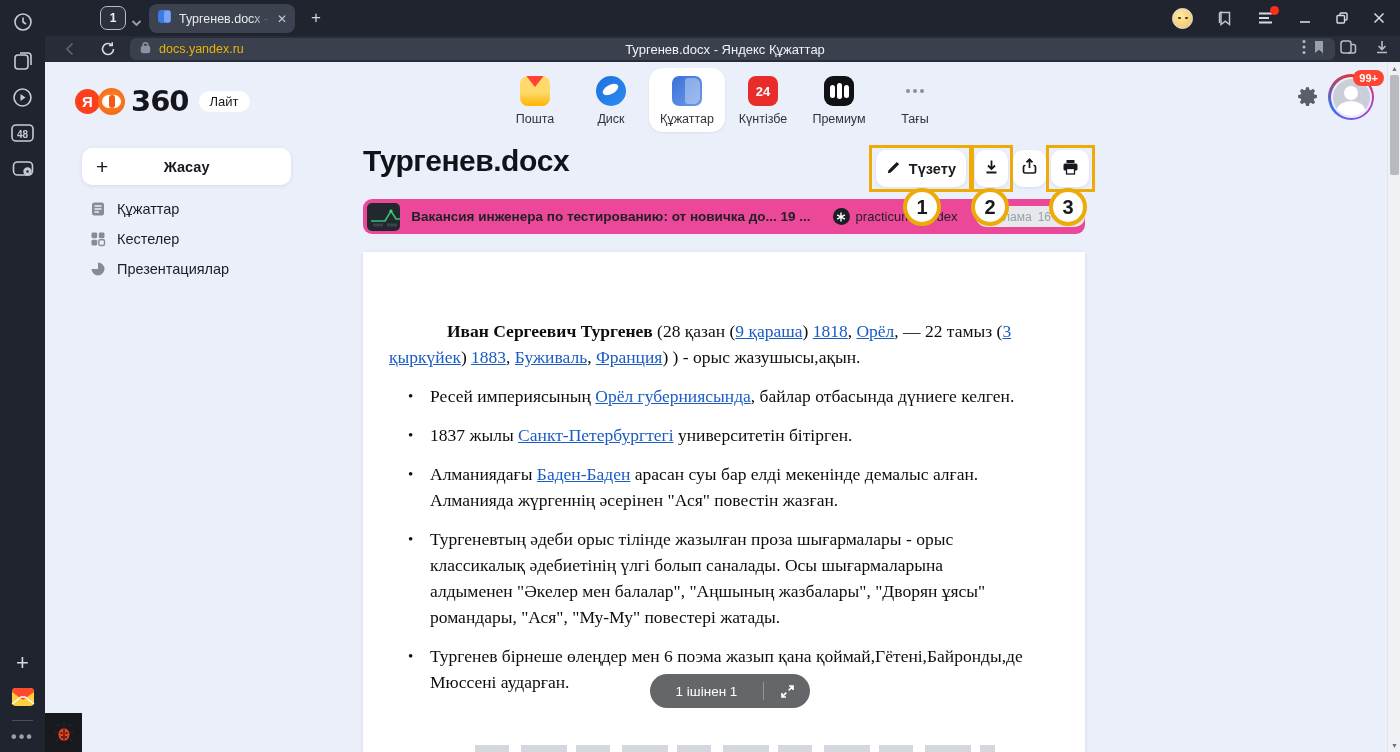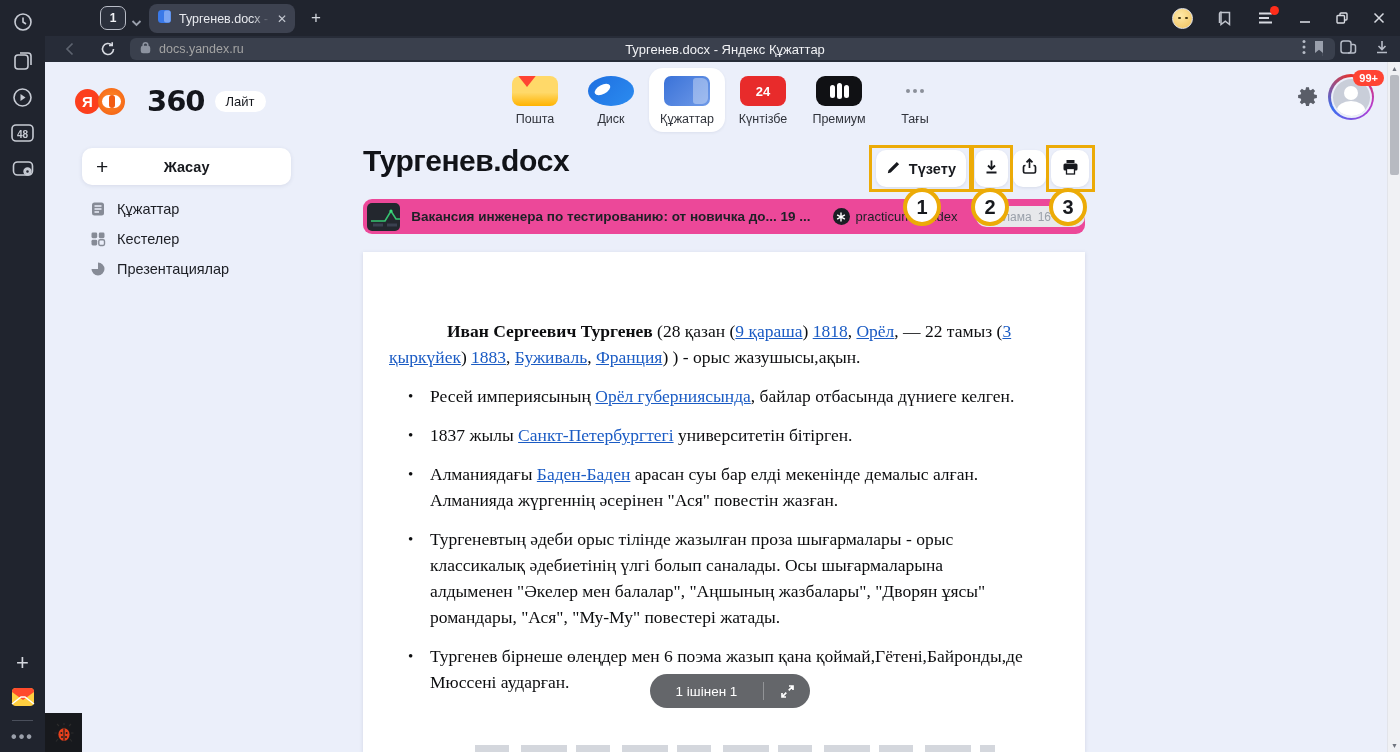--- a/index.html
+++ b/index.html
@@ -19,46 +19,46 @@
   .tab-title { color:#e8eaef; font-size:12.5px; white-space:nowrap; overflow:hidden; max-width:100px; -webkit-mask-image:linear-gradient(90deg,#000 80%,transparent); mask-image:linear-gradient(90deg,#000 80%,transparent); }
   .tab-close { color:#c4c8d1; font-size:12px; margin-left:auto; }
   .newtab { position:absolute; left:260px; top:7px; width:22px; height:22px; border-radius:50%; color:#d4d7de; font-size:17px; display:flex; align-items:center; justify-content:center; }
   .tb-right { position:absolute; right:14px; top:0; height:36px; display:flex; align-items:center; gap:23px; }
   .win-avatar { width:21px; height:21px; border-radius:50%; background:radial-gradient(circle at 40% 35%, #ffe9a8, #f0c05a); border:1px solid #e6e8ee; position:relative; }
   .win-avatar i { position:absolute; width:2.5px; height:2.5px; background:#4a3b14; border-radius:50%; top:8px; }
   .menu-dot { position:absolute; right:-4px; top:-4px; width:9px; height:9px; background:#ff2d1a; border-radius:50%; }
 
   .nav-ic { color:#aeb3bf; display:flex; align-items:center; }
   .addr { position:absolute; left:85px; top:2px; width:1205px; height:22px; background:#3a404d; border-radius:6px; display:flex; align-items:center; padding:0 10px; }
-  .addr-url { color:#a3a3a3; font-size:12.5px; margin-left:8px; }
+  .addr-url { color:#eab308; font-size:12.5px; margin-left:8px; }
   .addr-title { position:absolute; left:0; right:15px; text-align:center; color:#f1f2f5; font-size:13px; pointer-events:none; }
   .addr-flag { margin-left:auto; color:#9aa0ac; z-index:2; }
   .url-after { position:absolute; right:10px; top:0; height:26px; display:flex; align-items:center; gap:16px; color:#b7bcc7; }
   .vdiv { width:1px; height:14px; background:#4a505d; }
 
   
   .app { position:absolute; left:45px; top:62px; width:1355px; height:690px; background:#ebeffa; }
   .scrollbar { position:absolute; right:0; top:62px; width:13px; height:690px; background:#f0f1f4; z-index:40; border-left:1px solid #e2e4ea; }
   .sb-thumb { position:absolute; left:1.5px; top:13px; width:9px; height:100px; background:#b7bac1; border-radius:2px; }
   .sb-ar { position:absolute; left:0; width:13px; text-align:center; color:#6e737d; font-size:7px; }
 
   
   .y360 { position:absolute; left:30px; top:22px; display:flex; align-items:center; }
   .ya-circ { width:25px; height:25px; border-radius:50%; background:#fc3f1d; color:#fff; font-weight:bold; font-size:15px; display:flex; align-items:center; justify-content:center; }
   .o360-circ { width:27px; height:27px; border-radius:50%; background:radial-gradient(circle at 50% 45%, #ff8d2a, #f25b11); margin-left:-2px; position:relative; overflow:hidden; }
   .o360-circ b { position:absolute; top:7px; left:4px; width:19px; height:13px; border-radius:7px; background:#fff; }
   .o360-circ b:before { content:""; position:absolute; left:6.5px; top:0; width:6px; height:13px; background:#f25b11; border-radius:3px; }
-  .t360 { font-size:29px; font-weight:bold; color:#14161c; letter-spacing:-1px; margin-left:22px; font-family:"DejaVu Sans", sans-serif; }
+  .t360 { font-size:29px; font-weight:bold; color:#14161c; letter-spacing:-1px; margin-left:6px; font-family:"DejaVu Sans", sans-serif; }
   .lite { margin-left:10px; background:#fff; border-radius:12px; padding:3px 11px; font-size:13px; color:#14161c; }
 
   .apps { position:absolute; left:452px; top:6px; display:flex; }
   .app-item { width:76px; display:flex; flex-direction:column; align-items:center; padding:8px 0 6px; border-radius:14px; }
   .app-item.sel { background:#fff; box-shadow:0 1px 3px rgba(40,50,90,.08); }
   .app-label { font-size:12.5px; color:#30333b; margin-top:6px; }
-  .ai { width:46px; height:30px; border-radius:8px; position:relative; }
+  .ai { width:30px; height:30px; border-radius:8px; position:relative; }
   .ai-mail { background:linear-gradient(180deg,#ffd969 55%, #ffb300); overflow:hidden; }
   .ai-mail:before { content:""; position:absolute; left:-4px; top:-13px; width:38px; height:24px; background:#f43; transform:rotate(0deg); clip-path:polygon(0 0,100% 0,50% 100%); }
   .ai-disk { border-radius:50%; background:linear-gradient(135deg,#1f6fe0,#2b8cf0); }
   .ai-disk:before { content:""; position:absolute; left:6px; top:9px; width:17px; height:9px; background:#fff; border-radius:50%; transform:rotate(-28deg); }
   .ai-docs { background:linear-gradient(135deg,#3a72d8,#6f9ae8); border-radius:7px; }
   .ai-docs:before { content:""; position:absolute; right:2px; top:2px; width:15px; height:26px; background:rgba(255,255,255,.35); border-radius:3px 6px 6px 3px; }
   .ai-cal { background:#e82b2b; color:#fff; font-weight:bold; font-size:13px; display:flex; align-items:center; justify-content:center; }
   .ai-prem { background:#101114; display:flex; align-items:center; justify-content:center; gap:2px; border-radius:9px; }
   .ai-prem i { width:5px; height:13px; background:#fff; border-radius:3px; }
   .ai-prem i:nth-child(2){ height:16px; }

